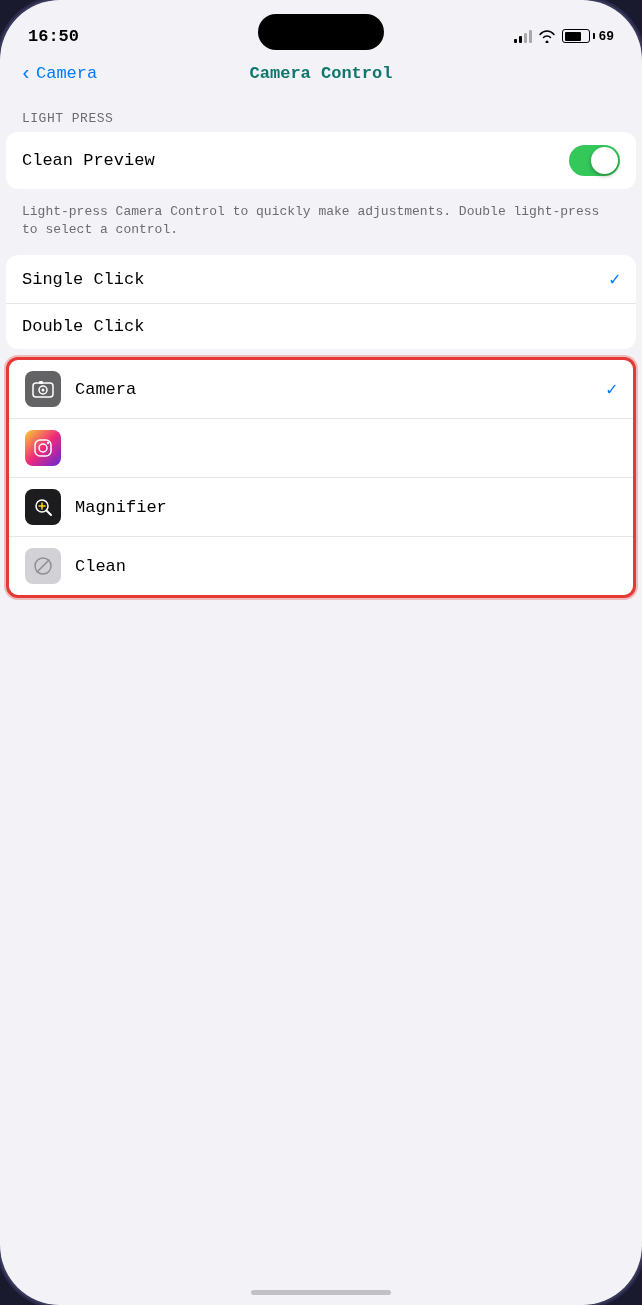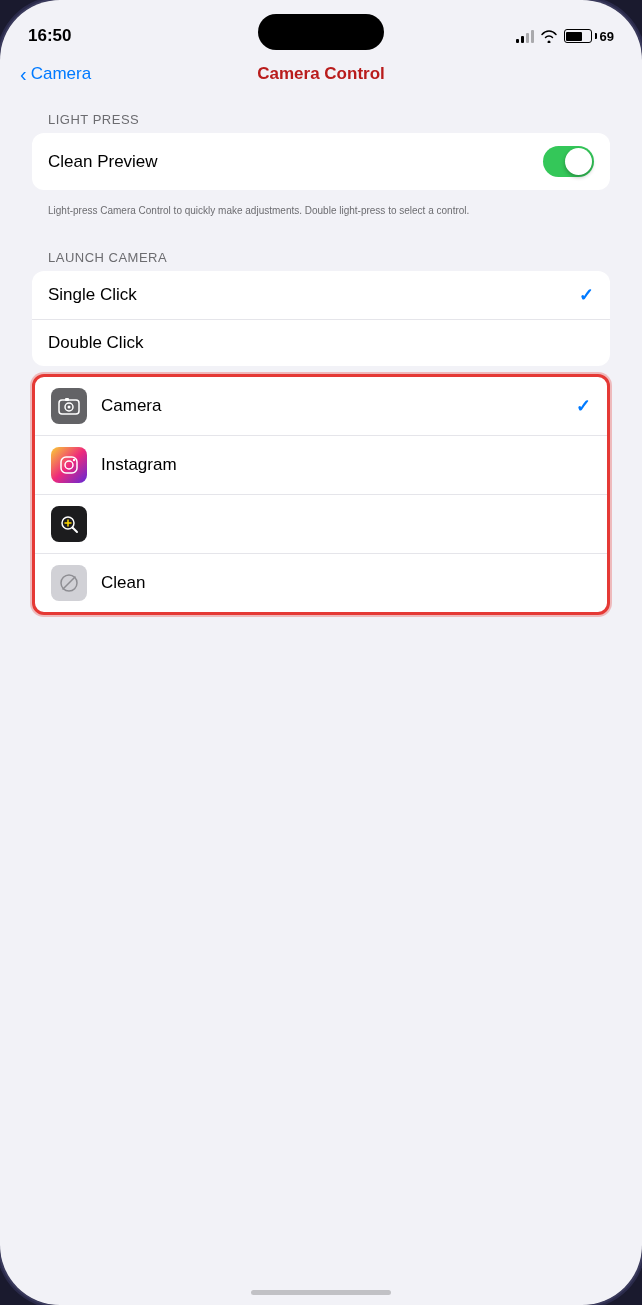--- a/index.html
+++ b/index.html
@@ -25,20 +25,21 @@
 
     .phone-screen {
       position: absolute;
       top: 0;
       left: 0;
       right: 0;
       bottom: 0;
       background: #f2f2f7;
       border-radius: 56px;
       overflow: hidden;
+      font-family: Liberation Mono, monospace;
     }
 
     
     .dynamic-island {
       position: absolute;
       top: 14px;
       left: 50%;
       transform: translateX(-50%);
       width: 126px;
       height: 36px;
@@ -145,26 +146,26 @@
 
     .nav-back-chevron {
       font-size: 20px;
       font-weight: 300;
       line-height: 1;
     }
 
     .nav-title {
       font-size: 17px;
       font-weight: 600;
-      color: #b91c1c;
+      color: #0f766e;
     }
 
     
     .content {
-      padding: 0 32px;
+      padding: 0 6px;
       overflow-y: auto;
     }
 
     .section-header {
       font-size: 13px;
       font-weight: 400;
       color: #6c6c70;
       text-transform: uppercase;
       letter-spacing: 0.5px;
       padding: 16px 16px 6px;
@@ -210,21 +211,21 @@
       right: 2px;
       width: 27px;
       height: 27px;
       background: #fff;
       border-radius: 50%;
       box-shadow: 0 2px 4px rgba(0,0,0,0.3);
     }
 
     
     .section-desc {
-      font-size: 10px;
+      font-size: 13px;
       color: #6c6c70;
       padding: 6px 16px 16px;
       line-height: 1.4;
     }
 
     
     .checkmark {
       color: #007aff;
       font-size: 18px;
       font-weight: 600;
@@ -352,21 +353,20 @@
         <div class="settings-row">
           <span class="settings-row-label">Clean Preview</span>
           <div class="toggle">
             <div class="toggle-knob"></div>
           </div>
         </div>
       </div>
 
       <div class="section-desc">Light-press Camera Control to quickly make adjustments. Double light-press to select a control.</div>
 
-      <div class="section-header">LAUNCH CAMERA</div>
 
       <div class="settings-group">
         <div class="settings-row">
           <span class="settings-row-label">Single Click</span>
           <span class="checkmark">✓</span>
         </div>
         <div class="settings-row">
           <span class="settings-row-label">Double Click</span>
         </div>
       </div>
@@ -389,32 +389,32 @@
 
 
         <div class="app-row">
           <div class="app-icon app-icon-instagram">
             <svg width="22" height="22" viewBox="0 0 22 22" fill="none">
               <rect x="3" y="3" width="16" height="16" rx="5" stroke="#fff" stroke-width="1.5" fill="none"></rect>
               <circle cx="11" cy="11" r="4" stroke="#fff" stroke-width="1.5" fill="none"></circle>
               <circle cx="16" cy="6" r="1.2" fill="#fff"></circle>
             </svg>
           </div>
-          <span class="app-name">Instagram</span>
         </div>
 
         <div class="app-row">
           <div class="app-icon app-icon-magnifier">
             <svg width="22" height="22" viewBox="0 0 22 22" fill="none">
               <circle cx="10" cy="10" r="6" stroke="#fff" stroke-width="1.5" fill="none"></circle>
               <line x1="14.5" y1="14.5" x2="19" y2="19" stroke="#fff" stroke-width="2" stroke-linecap="round"></line>
               <line x1="10" y1="7" x2="10" y2="13" stroke="#FFD700" stroke-width="1.5" stroke-linecap="round"></line>
               <line x1="7" y1="10" x2="13" y2="10" stroke="#FFD700" stroke-width="1.5" stroke-linecap="round"></line>
             </svg>
           </div>
+          <span class="app-name">Magnifier</span>
         </div>
 
         <div class="app-row">
           <div class="app-icon app-icon-none">
             <svg width="22" height="22" viewBox="0 0 22 22" fill="none">
               <circle cx="11" cy="11" r="8" stroke="#8e8e93" stroke-width="1.5" fill="none"></circle>
               <line x1="5" y1="17" x2="17" y2="5" stroke="#8e8e93" stroke-width="1.5" stroke-linecap="round"></line>
             </svg>
           </div>
           <span class="app-name">Clean</span>

